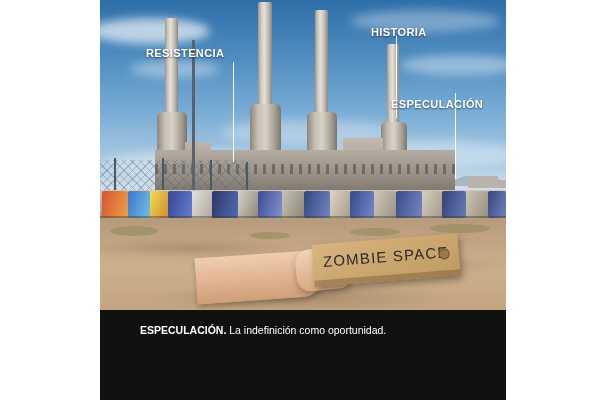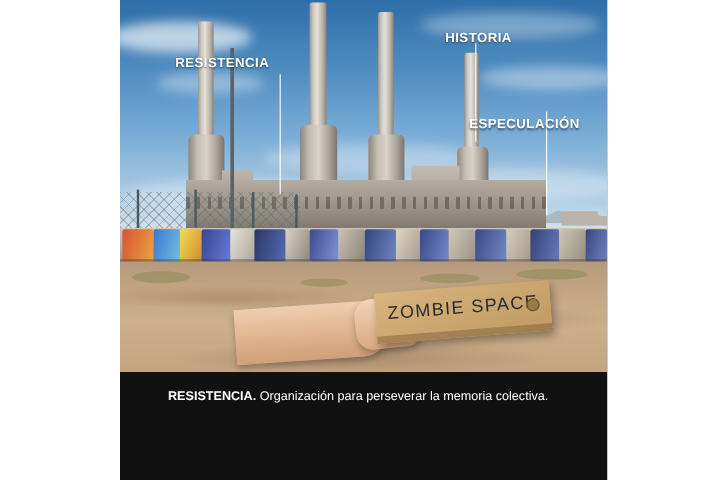--- a/index.html
+++ b/index.html
@@ -417,18 +417,18 @@
     <div class="ann-label" id="ann-historia">HISTORIA</div>
 
     <div class="leader" id="lead-especulacion"></div>
     <div class="ann-label" id="ann-especulacion">ESPECULACIÓN</div>
 
   </div>
 
   <div class="caption">
     <div class="caption-inner">
       <div class="cap-line">
-        <b>RESISTENCIA.</b><span> Organización para perseverar la memoria colectiva.</span>
+        <b>ESPECULACIÓN.</b><span> La indefinición como oportunidad.</span>
       </div>
     </div>
   </div>
 
 </div>
 
 </body></html>

